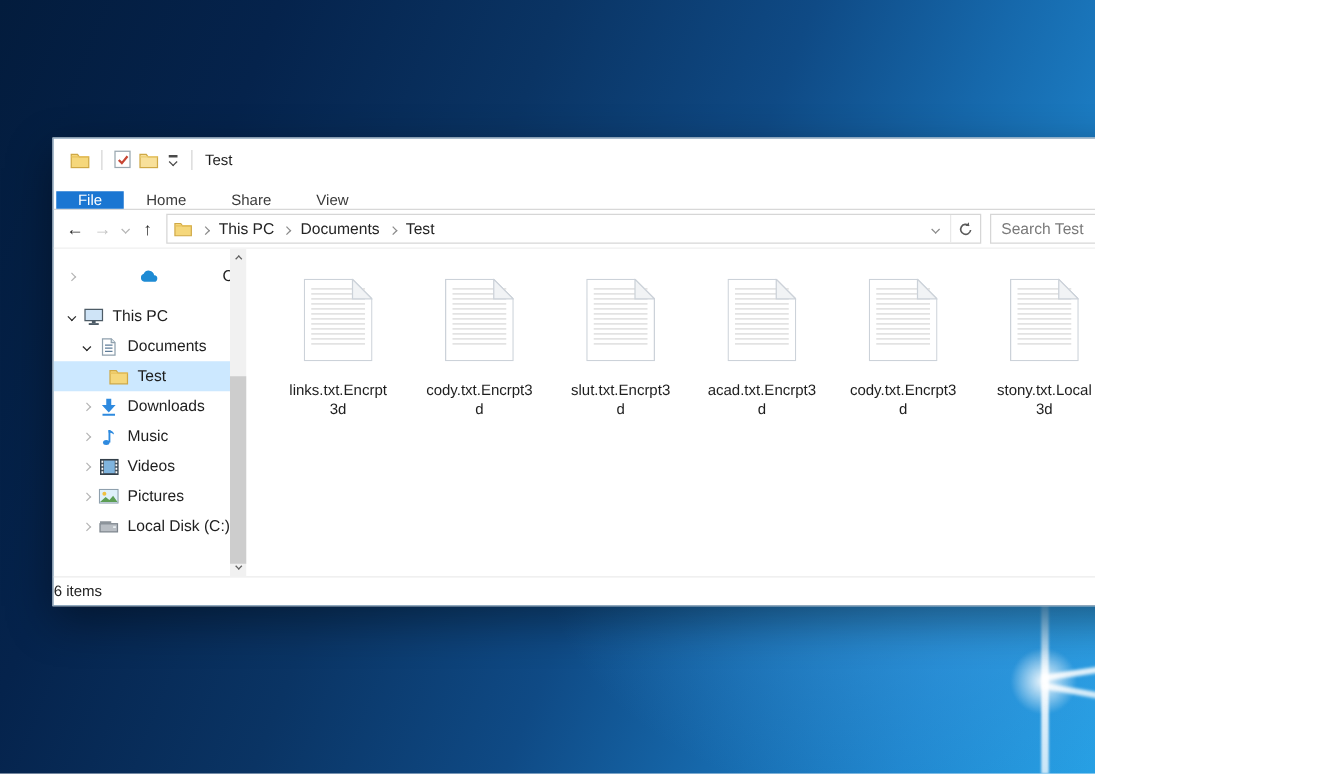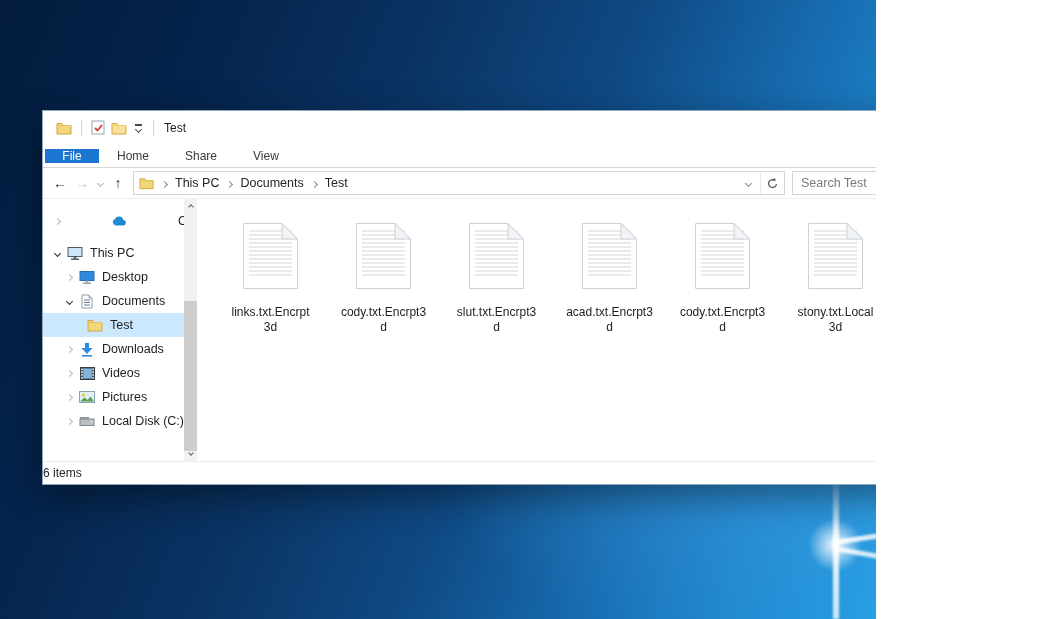--- a/index.html
+++ b/index.html
@@ -47,21 +47,21 @@
   .controls { margin-left:auto; display:flex; height:33px; align-self:flex-start; }
   .ctrl { width:45px; height:33px; display:flex; align-items:center; justify-content:center; cursor:default; }
   .glyph-min { width:10px; height:1px; background:#1a1a1a; }
   .glyph-max { width:9px; height:9px; border:1px solid #1a1a1a; }
   .glyph-close { position:relative; width:13px; height:13px; }
   .glyph-close::before, .glyph-close::after { content:""; position:absolute; left:0; top:6px; width:13px; height:1.3px; background:#1a1a1a; }
   .glyph-close::before { transform:rotate(45deg); }
   .glyph-close::after { transform:rotate(-45deg); }
 
   
-  .tabsrow { height:24px; flex:0 0 24px; display:flex; align-items:center; border-bottom:1px solid #d8d8d8; position:relative; }
+  .tabsrow { height:24px; flex:0 0 24px; display:flex; align-items:flex-end; border-bottom:1px solid #d8d8d8; position:relative; }
   .tab { display:flex; align-items:center; padding:0 18px; color:#3b3b3b; font-size:12px; }
   .tab-file { width:54px; justify-content:center; padding:0; background:#1b76d2; color:#fff; margin-left:2px; }
   .tabs-right { position:absolute; right:8px; top:0; height:24px; display:flex; align-items:center; gap:12px; }
   .collapse-chev { width:7px; height:7px; border-right:1.5px solid #8a8a8a; border-bottom:1.5px solid #8a8a8a; transform:rotate(45deg); margin-top:-3px; }
   .help-btn { width:17px; height:17px; border-radius:50%; background:#2c7cd4; color:#fff; font-size:11px; font-weight:bold; display:flex; align-items:center; justify-content:center; }
 
   
   .navrow { height:31px; flex:0 0 31px; display:flex; align-items:center; padding:0 7px 0 6px; border-bottom:1px solid #efefef; }
   .nav-btn { width:22px; height:24px; display:flex; align-items:center; justify-content:center; font-size:14px; }
   .nav-back { color:#2b2b2b; }
@@ -243,33 +243,20 @@
             <svg width="16" height="15" viewBox="0 0 16 15">
                 <rect x="1" y="1.5" width="14" height="9" fill="#cfe4f7" stroke="#4d5b66" stroke-width="1"></rect>
                 <rect x="6.5" y="10.5" width="3" height="2" fill="#4d5b66"></rect>
                 <rect x="4" y="12.5" width="8" height="1.5" fill="#4d5b66"></rect>
               </svg>
           </span>
           <span>This PC</span>
         </div>
         <div class="srow lv1">
           <span class="chevbox">
-              <span class="chev r light"></span>
-            </span>
-          <span class="ic">
-            <svg width="16" height="15" viewBox="0 0 16 15">
-                <rect x="1" y="1.5" width="14" height="9" fill="#2e8adf" stroke="#2a6fb0" stroke-width="1"></rect>
-                <rect x="6.5" y="10.5" width="3" height="2" fill="#8fa3b1"></rect>
-                <rect x="4" y="12.5" width="8" height="1.5" fill="#8fa3b1"></rect>
-              </svg>
-          </span>
-          <span>Desktop</span>
-        </div>
-        <div class="srow lv1">
-          <span class="chevbox">
               <span class="chev d" style="border-color:#262626;"></span>
             </span>
           <span class="ic">
             <svg width="12" height="15" viewBox="0 0 12 15">
                 <path d="M1 1 h7 l3 3 v10 H1 z" fill="#fff" stroke="#8fa0ad"></path>
                 <path d="M8 1 v3 h3" fill="#dde6ec" stroke="#8fa0ad"></path>
                 <path d="M3 6 h6 M3 8.5 h6 M3 11 h6" stroke="#5f7d99" stroke-width="1"></path>
               </svg>
           </span>
           <span>Documents</span>
@@ -287,20 +274,33 @@
           <span class="chevbox">
               <span class="chev r light"></span>
             </span>
           <span class="ic">
             <svg width="14" height="15" viewBox="0 0 14 15">
                 <polygon points="5,1 9,1 9,6 12.5,6 7,12 1.5,6 5,6" fill="#2e8adf"></polygon>
                 <rect x="2" y="13" width="10" height="1.6" fill="#2e8adf"></rect>
               </svg>
           </span>
           <span>Downloads</span>
+        </div>
+        <div class="srow lv1">
+          <span class="chevbox">
+              <span class="chev r light"></span>
+            </span>
+          <span class="ic">
+            <svg width="12" height="15" viewBox="0 0 12 15">
+                <ellipse cx="4" cy="12" rx="2.6" ry="2" fill="#2e8adf"></ellipse>
+                <rect x="5.8" y="2" width="1.5" height="10" fill="#2e8adf"></rect>
+                <path d="M5.8 2 q4 0.5 4.5 3.5 q-2-1.5-4.5-1.5 z" fill="#2e8adf"></path>
+              </svg>
+          </span>
+          <span>Music</span>
         </div>
         <div class="srow lv1">
           <span class="chevbox">
               <span class="chev r light"></span>
             </span>
           <span class="ic">
             <svg width="15" height="13" viewBox="0 0 15 13">
                 <rect x="0.5" y="0.5" width="14" height="12" fill="#44525e" stroke="#333f49"></rect>
                 <rect x="3.2" y="1.5" width="8.6" height="10" fill="#7fb4de"></rect>
                 <rect x="1.2" y="1.6" width="1.4" height="1.6" fill="#fff"></rect>

